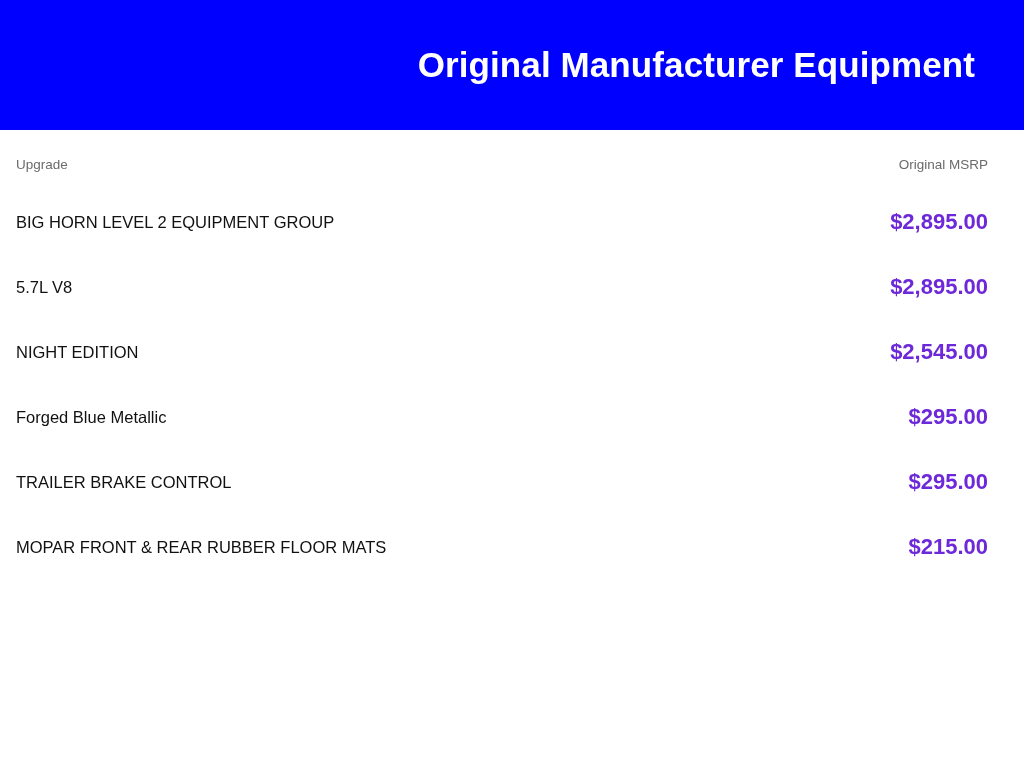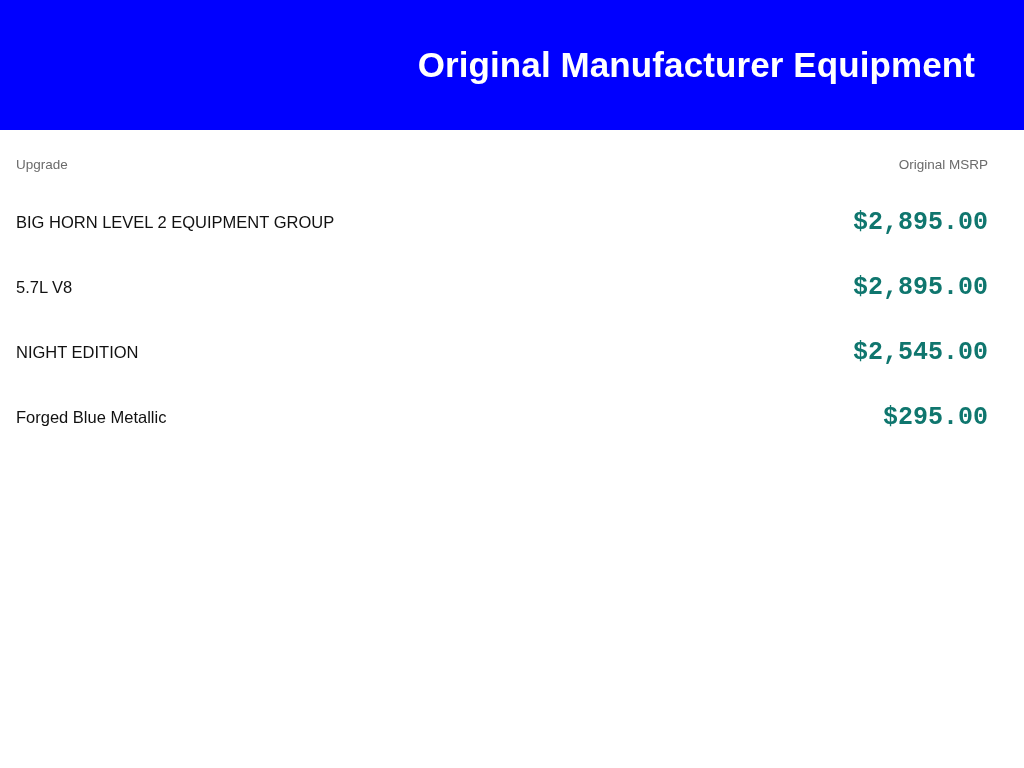--- a/index.html
+++ b/index.html
@@ -95,24 +95,24 @@
     font-size: 16.5px;
     font-weight: normal;
     color: #111111;
     font-family: "Liberation Sans", sans-serif;
     line-height: 1.25;
     text-align: left;
     white-space: nowrap;
   }
 
   .cell-price {
-    font-size: 25px;
+    font-size: 22px;
     font-weight: bold;
-    color: #0f766e;
-    font-family: Liberation Mono, monospace;
+    color: #6d28d9;
+    font-family: Liberation Sans, sans-serif;
     line-height: 1.2;
     text-align: right;
     white-space: nowrap;
   }
 
   
   .footer-note {
     box-sizing: border-box;
     padding: 8px 16px 0 16px;
     font-family: "Liberation Sans", sans-serif;
@@ -157,20 +157,28 @@
           <td class="col-msrp cell-price">$2,895.00</td>
         </tr>
         <tr>
           <td class="col-upgrade cell-name">NIGHT EDITION</td>
           <td class="col-msrp cell-price">$2,545.00</td>
         </tr>
         <tr>
           <td class="col-upgrade cell-name">Forged Blue Metallic</td>
           <td class="col-msrp cell-price">$295.00</td>
         </tr>
+        <tr>
+          <td class="col-upgrade cell-name">TRAILER BRAKE CONTROL</td>
+          <td class="col-msrp cell-price">$295.00</td>
+        </tr>
+        <tr>
+          <td class="col-upgrade cell-name">MOPAR FRONT &amp; REAR RUBBER FLOOR MATS</td>
+          <td class="col-msrp cell-price">$215.00</td>
+        </tr>
       </tbody>
     </table>
 
 
     <div class="spacer-bottom"></div>
   </div>
 
 </div>
 
 </body></html>

